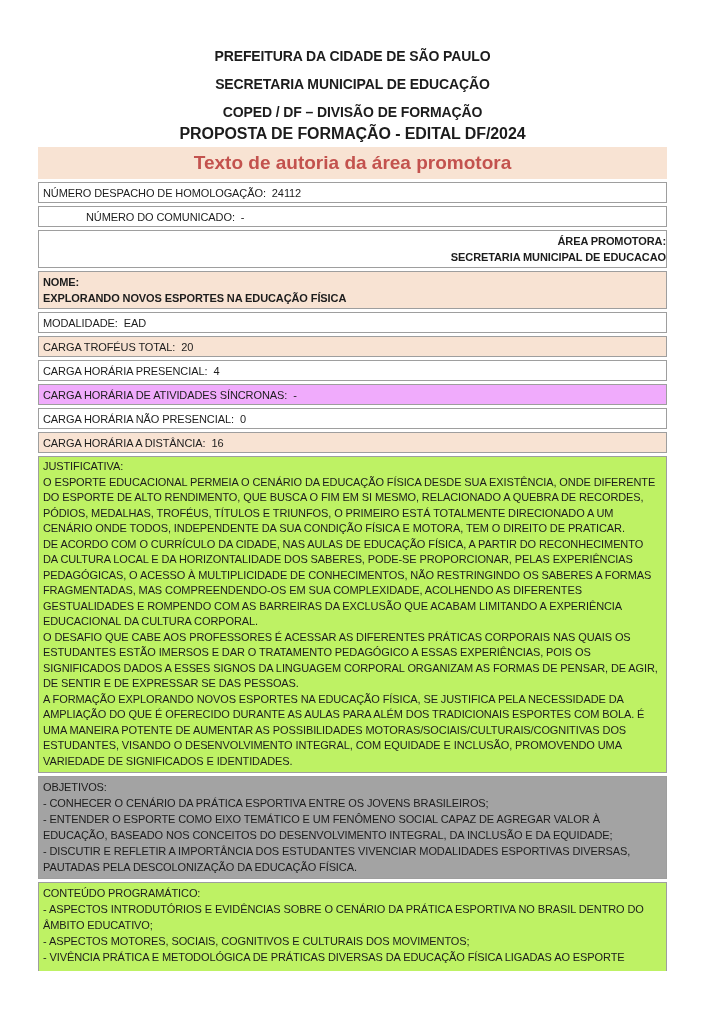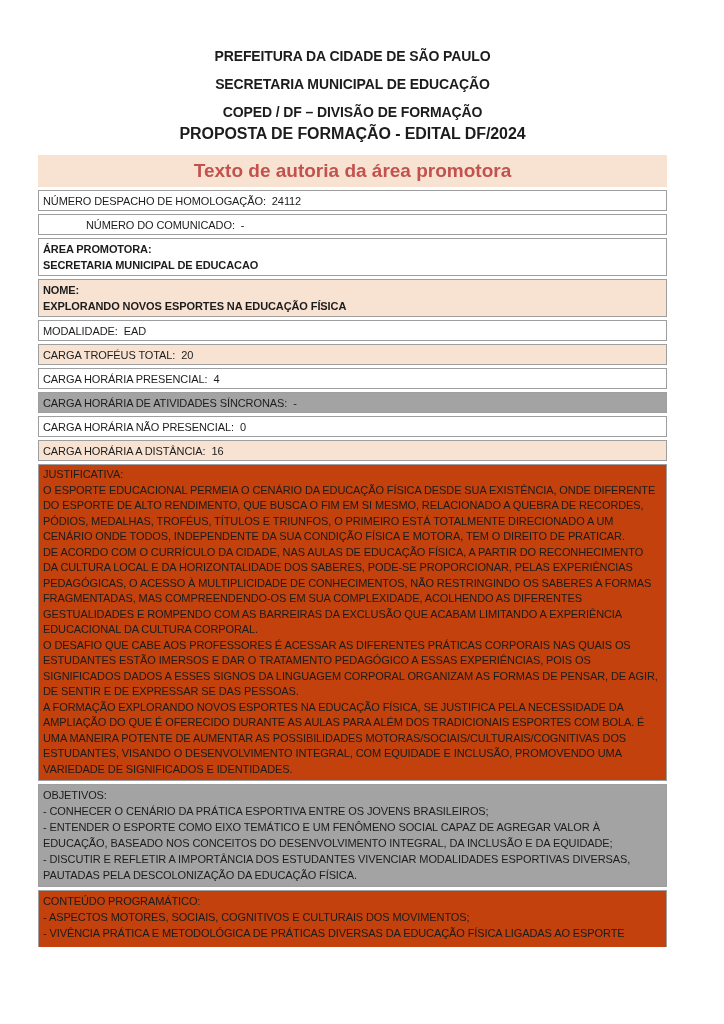--- a/index.html
+++ b/index.html
@@ -10,42 +10,42 @@
   }
   .page{box-sizing:border-box;width:724px;height:1024px;padding:38px 57px 0 38px;}
 
   
   .hdr{text-align:center;font-weight:700;}
   .hdr-line{font-size:14px;line-height:20px;letter-spacing:-0.1px;margin-top:8px;}
   .hdr-main{font-size:16px;line-height:23px;letter-spacing:-0.1px;}
 
   
   .banner{
-    margin-top:10px;height:32px;line-height:32px;text-align:center;
+    margin-top:2px;height:32px;line-height:32px;text-align:center;
     font-weight:700;font-size:19px;
   }
 
   
   .row{
     box-sizing:border-box;height:21px;margin-top:3px;border:1px solid #9e9e9e;
     display:flex;align-items:center;padding-left:4px;font-size:11px;
     background:#ffffff;letter-spacing:-0.1px;
   }
   .row .val{margin-left:6px;}
   .row.double{
     height:38px;flex-direction:column;align-items:flex-start;justify-content:center;
     font-weight:700;
   }
   .row.double .lbl,.row.double .val{margin:0;line-height:16px;}
 
   
   .sec{
     box-sizing:border-box;border:1px solid #9e9e9e;margin-top:3px;
     padding:2px 6px 3px 4px;font-size:11px;line-height:15.5px;
-    background:#c2410c;letter-spacing:-0.1px;
+    background:#bef264;letter-spacing:-0.1px;
   }
   .sec p{margin:0;}
   .sec.cut{border-bottom:none;padding-bottom:6px;}
   .sec-objetivos{line-height:16px;}
   .sec-conteudo{line-height:16px;}
 </style>
 </head>
 <body style="color: rgb(28, 28, 28);">
 
 <div class="page">
@@ -61,41 +61,41 @@
 
   <div>
     <div class="row" style="border-color: rgb(158, 158, 158);">
       <span class="lbl">NÚMERO DESPACHO DE HOMOLOGAÇÃO:</span>
       <span class="val">24112</span>
     </div>
     <div class="row" style="border-color: rgb(158, 158, 158); padding-left: 47px;">
       <span class="lbl">NÚMERO DO COMUNICADO:</span>
       <span class="val">-</span>
     </div>
-    <div class="row double" style="border-color: rgb(158, 158, 158);">
+    <div class="row double" style="border-color: rgb(158, 158, 158); align-items: flex-end;">
       <span class="lbl">ÁREA PROMOTORA:</span>
       <span class="val">SECRETARIA MUNICIPAL DE EDUCACAO</span>
     </div>
     <div class="row double peach" style="background: rgb(248, 227, 211); border-color: rgb(158, 158, 158);">
       <span class="lbl">NOME:</span>
       <span class="val">EXPLORANDO NOVOS ESPORTES NA EDUCAÇÃO FÍSICA</span>
     </div>
     <div class="row" style="border-color: rgb(158, 158, 158);">
       <span class="lbl">MODALIDADE:</span>
       <span class="val">EAD</span>
     </div>
     <div class="row peach" style="background: rgb(248, 227, 211); border-color: rgb(158, 158, 158);">
       <span class="lbl">CARGA TROFÉUS TOTAL:</span>
       <span class="val">20</span>
     </div>
     <div class="row" style="border-color: rgb(158, 158, 158);">
       <span class="lbl">CARGA HORÁRIA PRESENCIAL:</span>
       <span class="val">4</span>
     </div>
-    <div class="row peach" style="background: #a3a3a3; border-color: rgb(158, 158, 158);">
+    <div class="row peach" style="background: #f0abfc; border-color: rgb(158, 158, 158);">
       <span class="lbl">CARGA HORÁRIA DE ATIVIDADES SÍNCRONAS:</span>
       <span class="val">-</span>
     </div>
     <div class="row" style="border-color: rgb(158, 158, 158);">
       <span class="lbl">CARGA HORÁRIA NÃO PRESENCIAL:</span>
       <span class="val">0</span>
     </div>
     <div class="row peach" style="background: rgb(248, 227, 211); border-color: rgb(158, 158, 158);">
       <span class="lbl">CARGA HORÁRIA A DISTÂNCIA:</span>
       <span class="val">16</span>
@@ -112,17 +112,18 @@
 
   <div class="sec sec-objetivos peach" style="background: #a3a3a3; border-color: rgb(158, 158, 158);">
     <p>OBJETIVOS:</p>
     <p>- CONHECER O CENÁRIO DA PRÁTICA ESPORTIVA ENTRE OS JOVENS BRASILEIROS;</p>
     <p>- ENTENDER O ESPORTE COMO EIXO TEMÁTICO E UM FENÔMENO SOCIAL CAPAZ DE AGREGAR VALOR À EDUCAÇÃO, BASEADO NOS CONCEITOS DO DESENVOLVIMENTO INTEGRAL, DA INCLUSÃO E DA EQUIDADE;</p>
     <p>- DISCUTIR E REFLETIR A IMPORTÂNCIA DOS ESTUDANTES VIVENCIAR MODALIDADES ESPORTIVAS DIVERSAS, PAUTADAS PELA DESCOLONIZAÇÃO DA EDUCAÇÃO FÍSICA.</p>
   </div>
 
   <div class="sec sec-conteudo cut" style="border-color: rgb(158, 158, 158);">
     <p>CONTEÚDO PROGRAMÁTICO:</p>
+    <p>- ASPECTOS INTRODUTÓRIOS E EVIDÊNCIAS SOBRE O CENÁRIO DA PRÁTICA ESPORTIVA NO BRASIL DENTRO DO ÂMBITO EDUCATIVO;</p>
     <p>- ASPECTOS MOTORES, SOCIAIS, COGNITIVOS E CULTURAIS DOS MOVIMENTOS;</p>
     <p>- VIVÊNCIA PRÁTICA E METODOLÓGICA DE PRÁTICAS DIVERSAS DA EDUCAÇÃO FÍSICA LIGADAS AO ESPORTE</p>
   </div>
 
 </div>
 
 </body></html>

